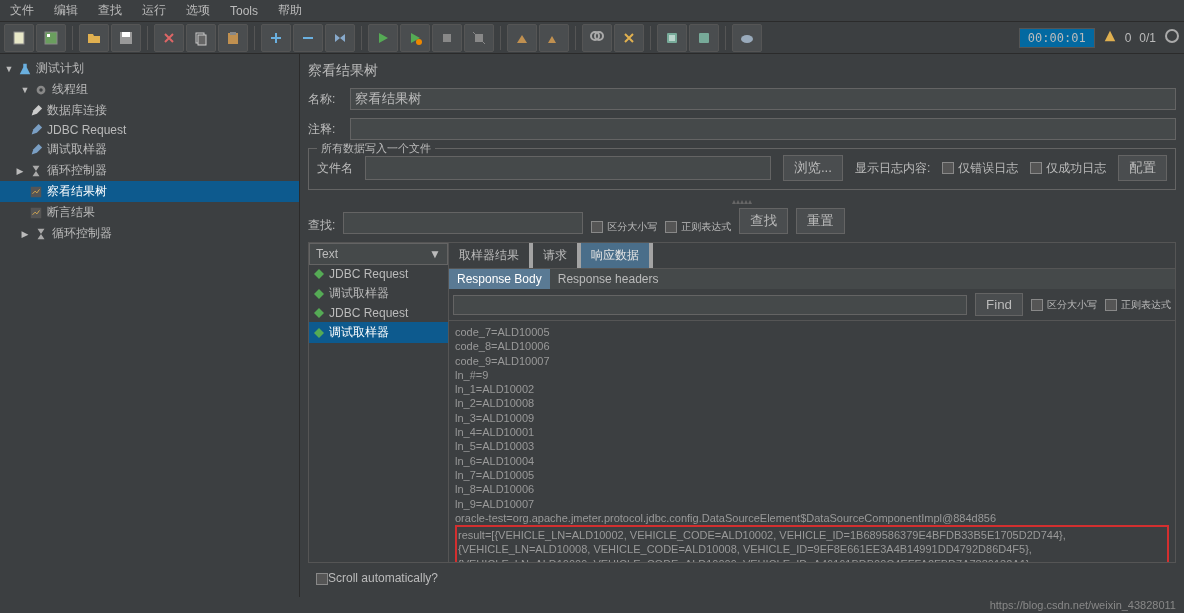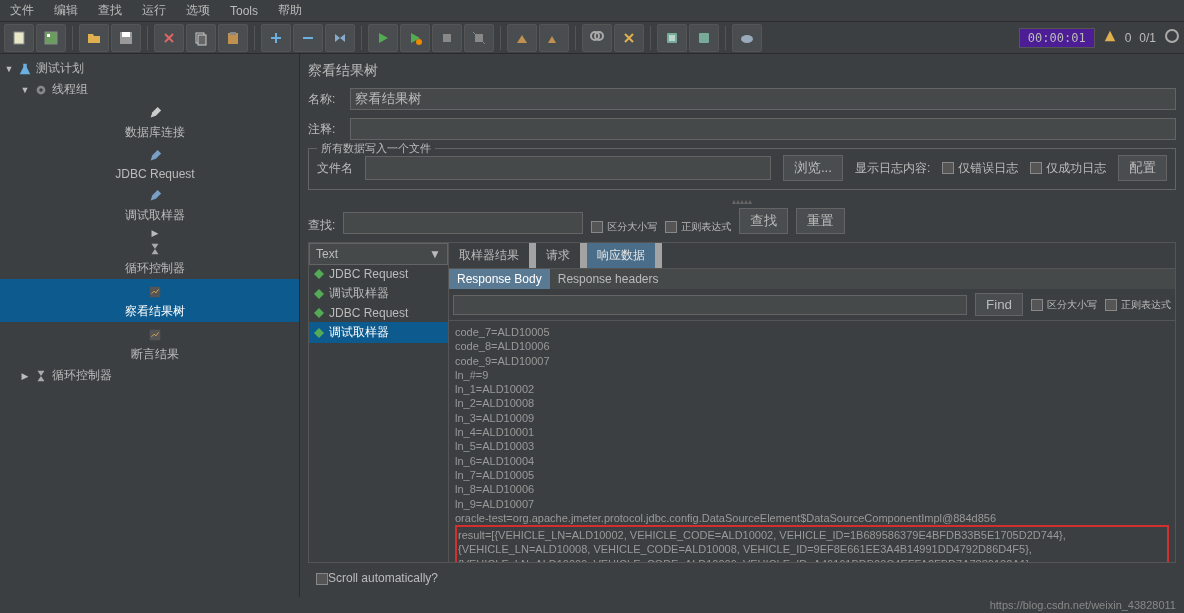--- a/index.html
+++ b/index.html
@@ -4,28 +4,28 @@
 <style>
 * { margin: 0; padding: 0; box-sizing: border-box; }
 body { font-family: "Microsoft YaHei", Arial, sans-serif; font-size: 12px; background: #3c3f41; color: #bbbbbb; width: 1184px; height: 613px; overflow: hidden; position: relative; }
 .menubar { height: 22px; background: #3c3f41; display: flex; align-items: center; padding: 0 4px; gap: 8px; border-bottom: 1px solid #2b2b2b; }
 .menubar span { padding: 2px 6px; cursor: pointer; }
 .toolbar { height: 32px; background: #3c3f41; display: flex; align-items: center; padding: 2px 4px; gap: 2px; border-bottom: 1px solid #2b2b2b; }
 .tbtn { width: 30px; height: 28px; display: flex; align-items: center; justify-content: center; border: 1px solid #555; border-radius: 2px; background: #4a4d4f; cursor: pointer; }
 .tbtn svg { width: 16px; height: 16px; }
 .sep { width: 1px; height: 24px; background: #555; margin: 0 4px; }
 .toolbar-right { margin-left: auto; display: flex; align-items: center; gap: 8px; }
-.timer { background: #4c1d95; padding: 2px 8px; border: 1px solid #555; font-family: monospace; }
+.timer { background: #0369a1; padding: 2px 8px; border: 1px solid #555; font-family: monospace; }
 .main { display: flex; height: calc(613px - 54px - 16px); }
 .tree-panel { width: 300px; background: #3c3f41; border-right: 1px solid #2b2b2b; padding: 4px 0; overflow: auto; }
 .tree-item { display: flex; align-items: center; padding: 2px 4px; gap: 4px; cursor: pointer; white-space: nowrap; }
 .tree-item.selected { background: #0d5a8e; color: #fff; }
 .tree-item.l0 { padding-left: 4px; }
 .tree-item.l1 { padding-left: 20px; }
-.tree-item.l2 { padding-left: 15px; flex-direction: column; }
+.tree-item.l2 { padding-left: 15px; }
 .arrow { width: 10px; text-align: center; font-size: 9px; }
 .ticon { width: 14px; height: 14px; display: inline-flex; align-items: center; justify-content: center; }
 .right-panel { flex: 1; display: flex; flex-direction: column; padding: 8px; gap: 4px; overflow: hidden; }
 .title-label { font-size: 14px; margin-bottom: 4px; }
 .field-row { display: flex; align-items: center; gap: 6px; margin-bottom: 4px; }
 .field-row label { min-width: 36px; }
 .field-row input { flex: 1; background: #45494a; border: 1px solid #646464; color: #bbb; padding: 2px 4px; height: 22px; }
 .fieldset { border: 1px solid #646464; padding: 6px 8px 8px; margin-bottom: 4px; position: relative; }
 .fieldset-legend { position: absolute; top: -8px; left: 8px; background: #3c3f41; padding: 0 4px; font-size: 11px; text-align: right; }
 .file-row { display: flex; align-items: center; gap: 12px; }
@@ -38,21 +38,21 @@
 .search-row input { width: 240px; background: #45494a; border: 1px solid #646464; color: #bbb; padding: 2px 4px; height: 22px; }
 .results-area { flex: 1; display: flex; border: 1px solid #555; overflow: hidden; }
 .results-tree { width: 140px; border-right: 1px solid #555; display: flex; flex-direction: column; }
 .combo { background: #45494a; border: 1px solid #646464; padding: 3px 6px; display: flex; justify-content: space-between; align-items: center; }
 .res-list { flex: 1; overflow: auto; }
 .res-item { display: flex; align-items: center; padding: 2px 4px; gap: 4px; cursor: pointer; }
 .res-item.selected { background: #0d5a8e; color: #fff; }
 .res-icon { width: 12px; height: 12px; display: inline-flex; }
 .results-detail { flex: 1; display: flex; flex-direction: column; overflow: hidden; }
 .tabs { display: flex; border-bottom: 1px solid #555; background: #3c3f41; }
-.tab { padding: 4px 10px; cursor: pointer; border-right: 7px solid #a3a3a3; }
+.tab { padding: 4px 10px; cursor: pointer; border-right: 4px solid #a3a3a3; }
 .tab.active { background: #4a6e8a; color: #e5e5e5; }
 .subtabs { display: flex; background: #45494a; }
 .subtab { padding: 3px 8px; cursor: pointer; }
 .subtab.active { background: #5a7a94; color: #fff; }
 .find-row { display: flex; align-items: center; gap: 8px; padding: 4px; background: #3c3f41; border-bottom: 1px solid #555; }
 .find-row input { flex: 1; background: #45494a; border: 1px solid #646464; color: #bbb; padding: 2px 4px; height: 20px; }
 .response-body { flex: 1; overflow: auto; padding: 4px 6px; font-family: Arial; font-size: 11px; line-height: 1.3; color: #999; position: relative; }
 .red-box { border: 2px solid #d32f2f; padding: 1px; }
 .scroll-row { padding: 4px 8px; display: flex; align-items: flex-end; gap: 0; background: #3c3f41; }
 .watermark { position: absolute; bottom: 2px; right: 8px; color: #888; font-size: 11px; }

